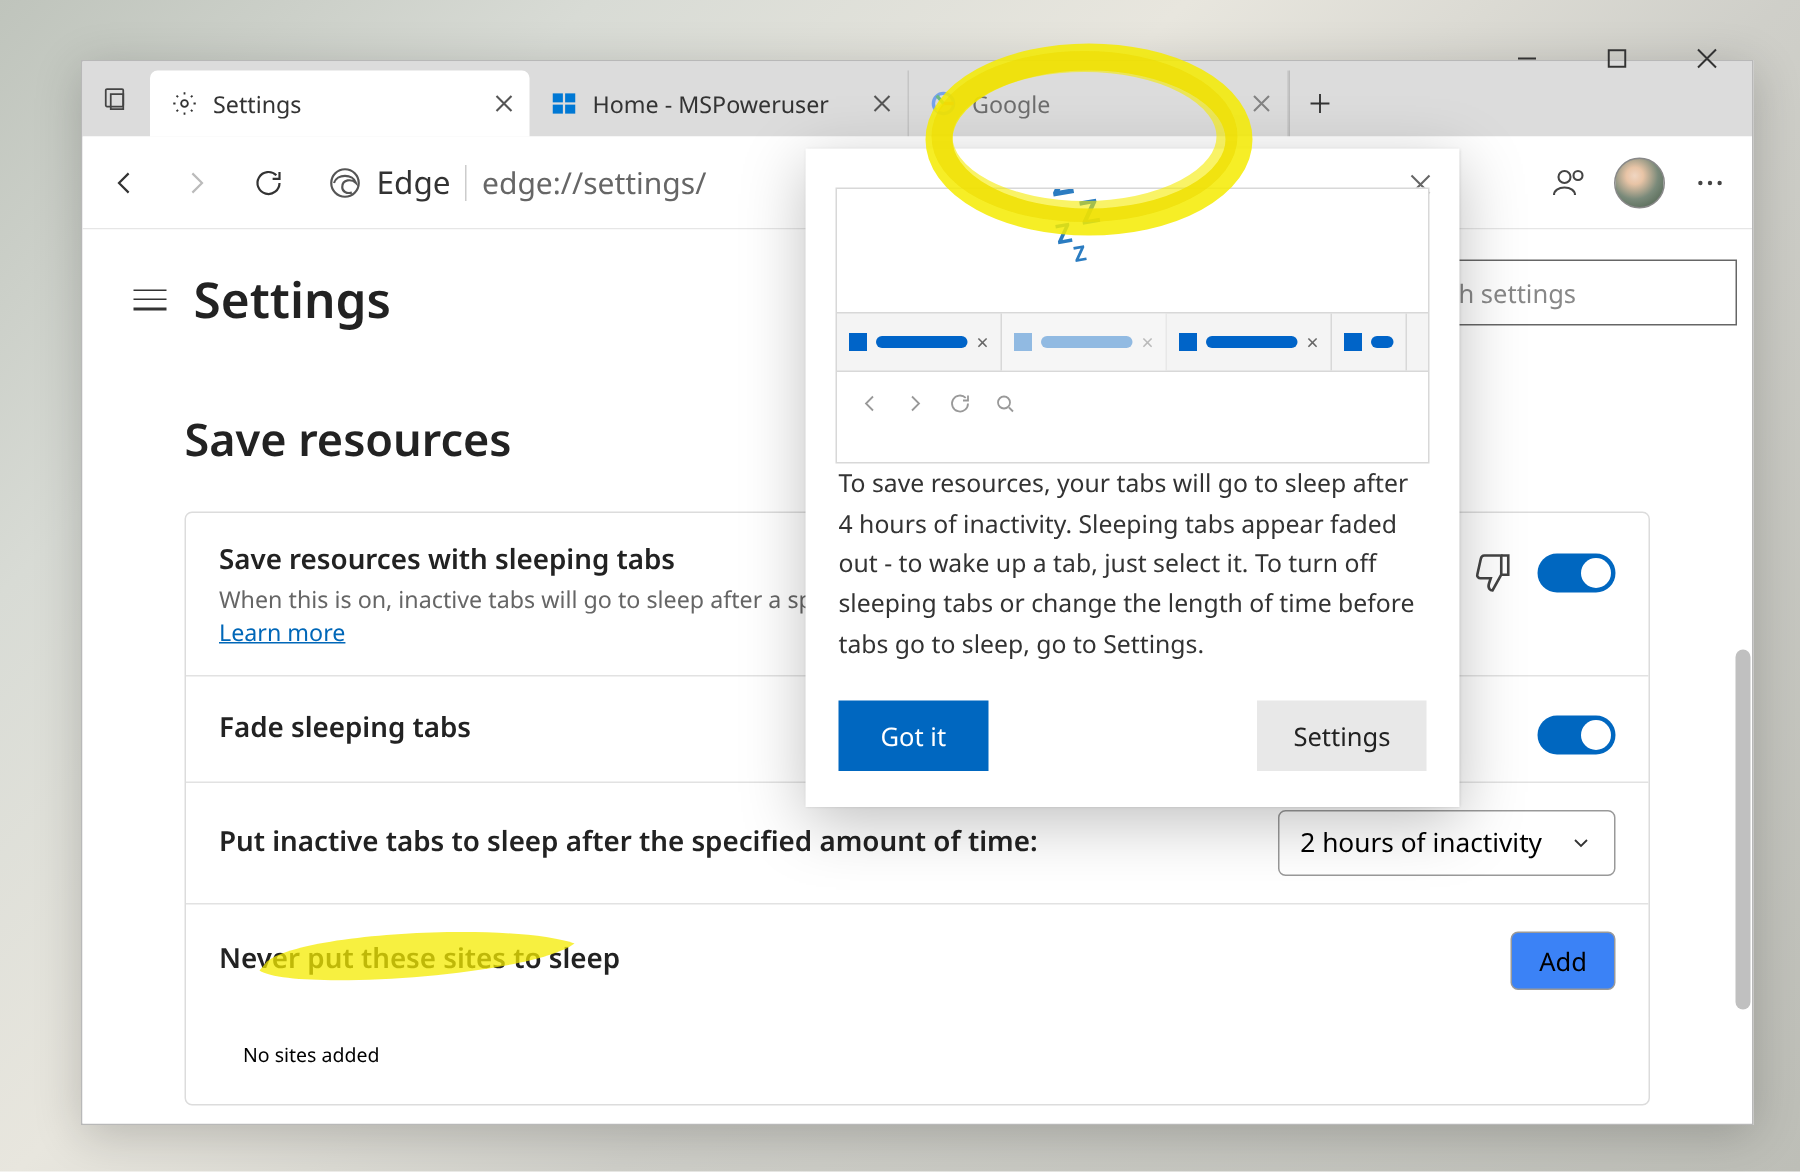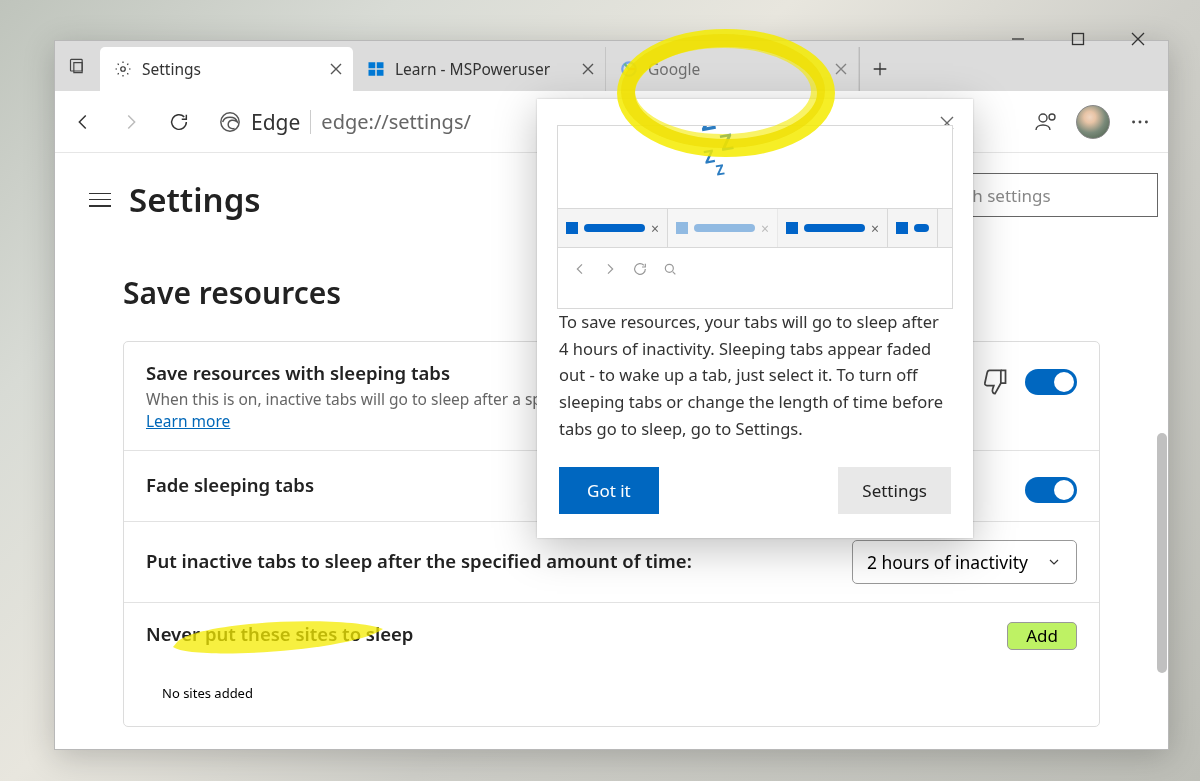--- a/index.html
+++ b/index.html
@@ -201,26 +201,26 @@
     border-radius: 5px;
     display:flex; align-items:center;
     padding: 0 14px;
     font-size: 17.5px;
     gap: 18px;
     background:#fff;
     min-width: 170px;
     justify-content: flex-end;
   }
   .add-btn {
-    height: 28px;
+    height: 39px;
     border: 1px solid #999;
     border-radius: 5px;
     padding: 0 18px;
     font-size: 17px;
-    background:#bef264;
+    background:#3b82f6;
     display:flex; align-items:center;
   }
   .no-sites {
     padding: 16px 38px 24px;
     font-size: 13px;
     color:#000000;
   }
   
   .scroll-thumb {
     position:absolute;
@@ -372,21 +372,21 @@
       </div>
       <div class="tab">
         <span class="favicon">
           <svg viewBox="0 0 24 24">
               <rect x="2" y="3" width="9" height="8" fill="#0078d4"></rect>
               <rect x="13" y="3" width="9" height="8" fill="#0078d4"></rect>
               <rect x="2" y="13" width="9" height="8" fill="#0078d4"></rect>
               <rect x="13" y="13" width="9" height="8" fill="#0078d4"></rect>
             </svg>
         </span>
-        <span class="label">Learn - MSPoweruser</span>
+        <span class="label">Home - MSPoweruser</span>
         <span class="close">
           <svg viewBox="0 0 14 14" stroke="#555" stroke-width="1.4">
               <path d="M2 2l10 10M12 2L2 12"></path>
             </svg>
         </span>
       </div>
       <div class="tab faded">
         <span class="favicon">
           <svg viewBox="0 0 24 24">
               <circle cx="12" cy="12" r="9" fill="none" stroke="#4285F4" stroke-width="3"></circle>

